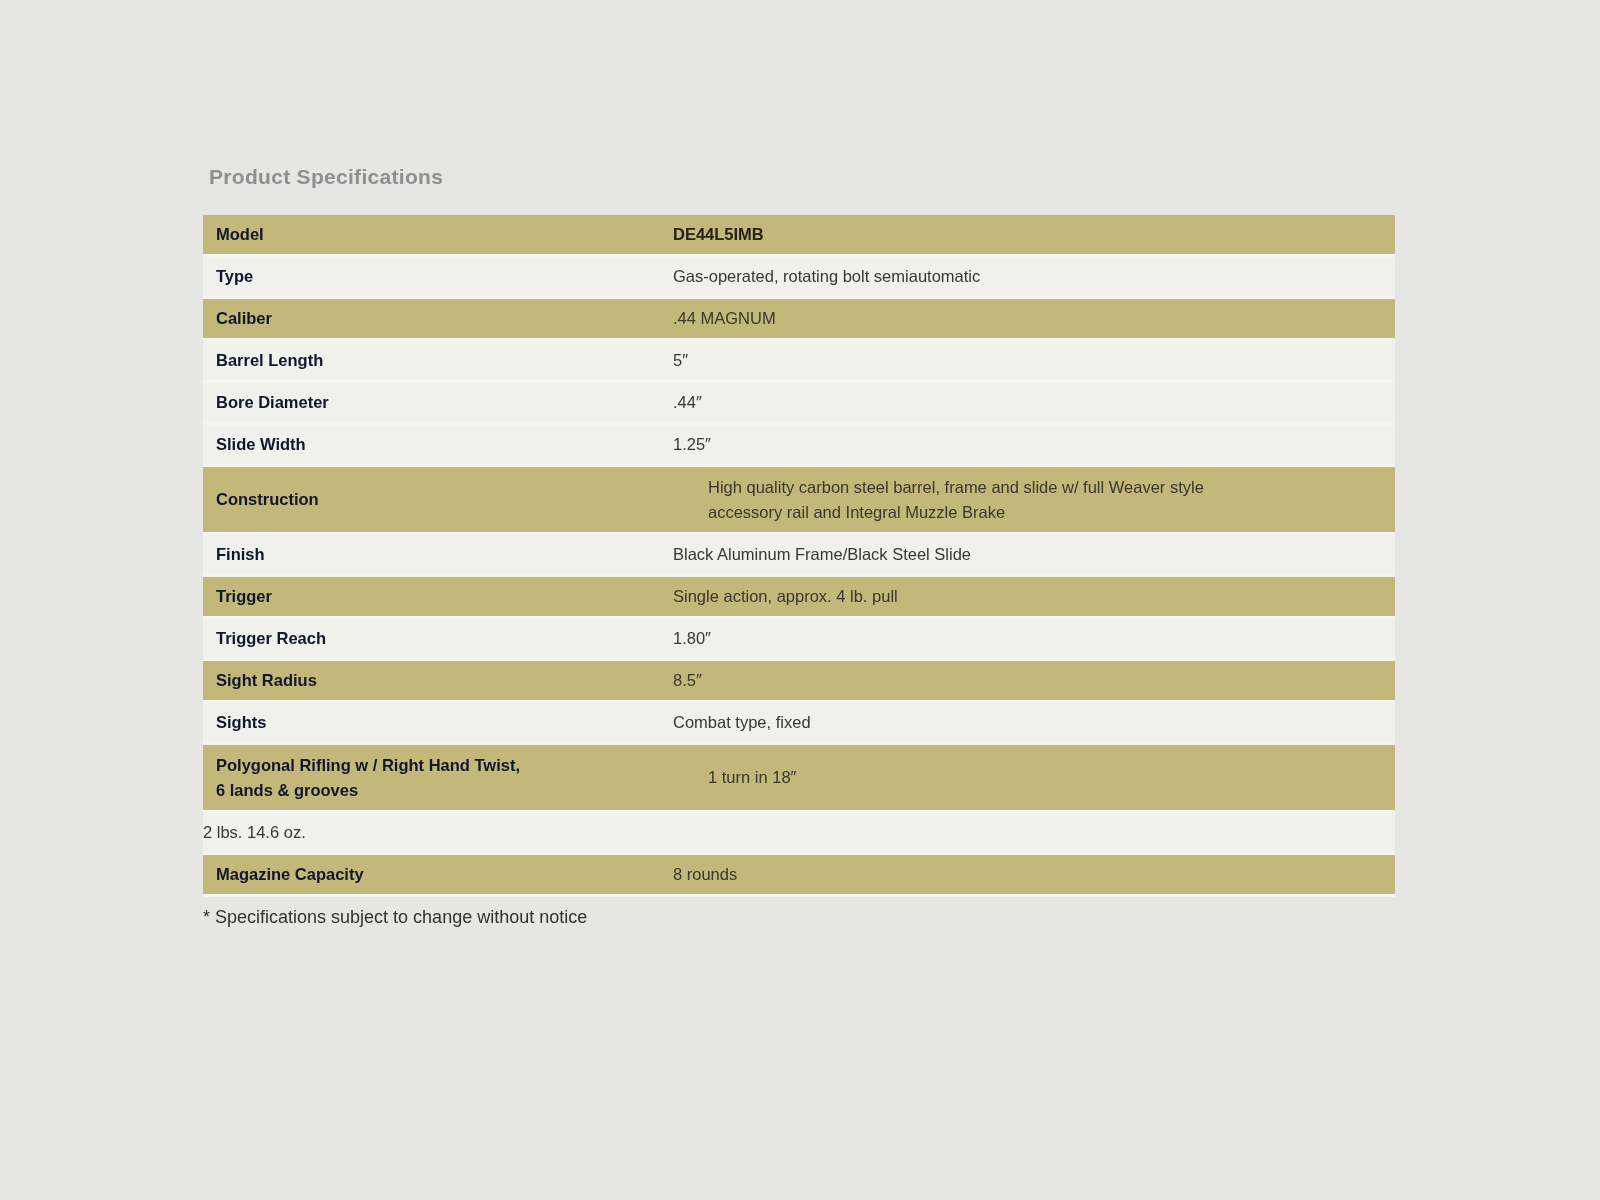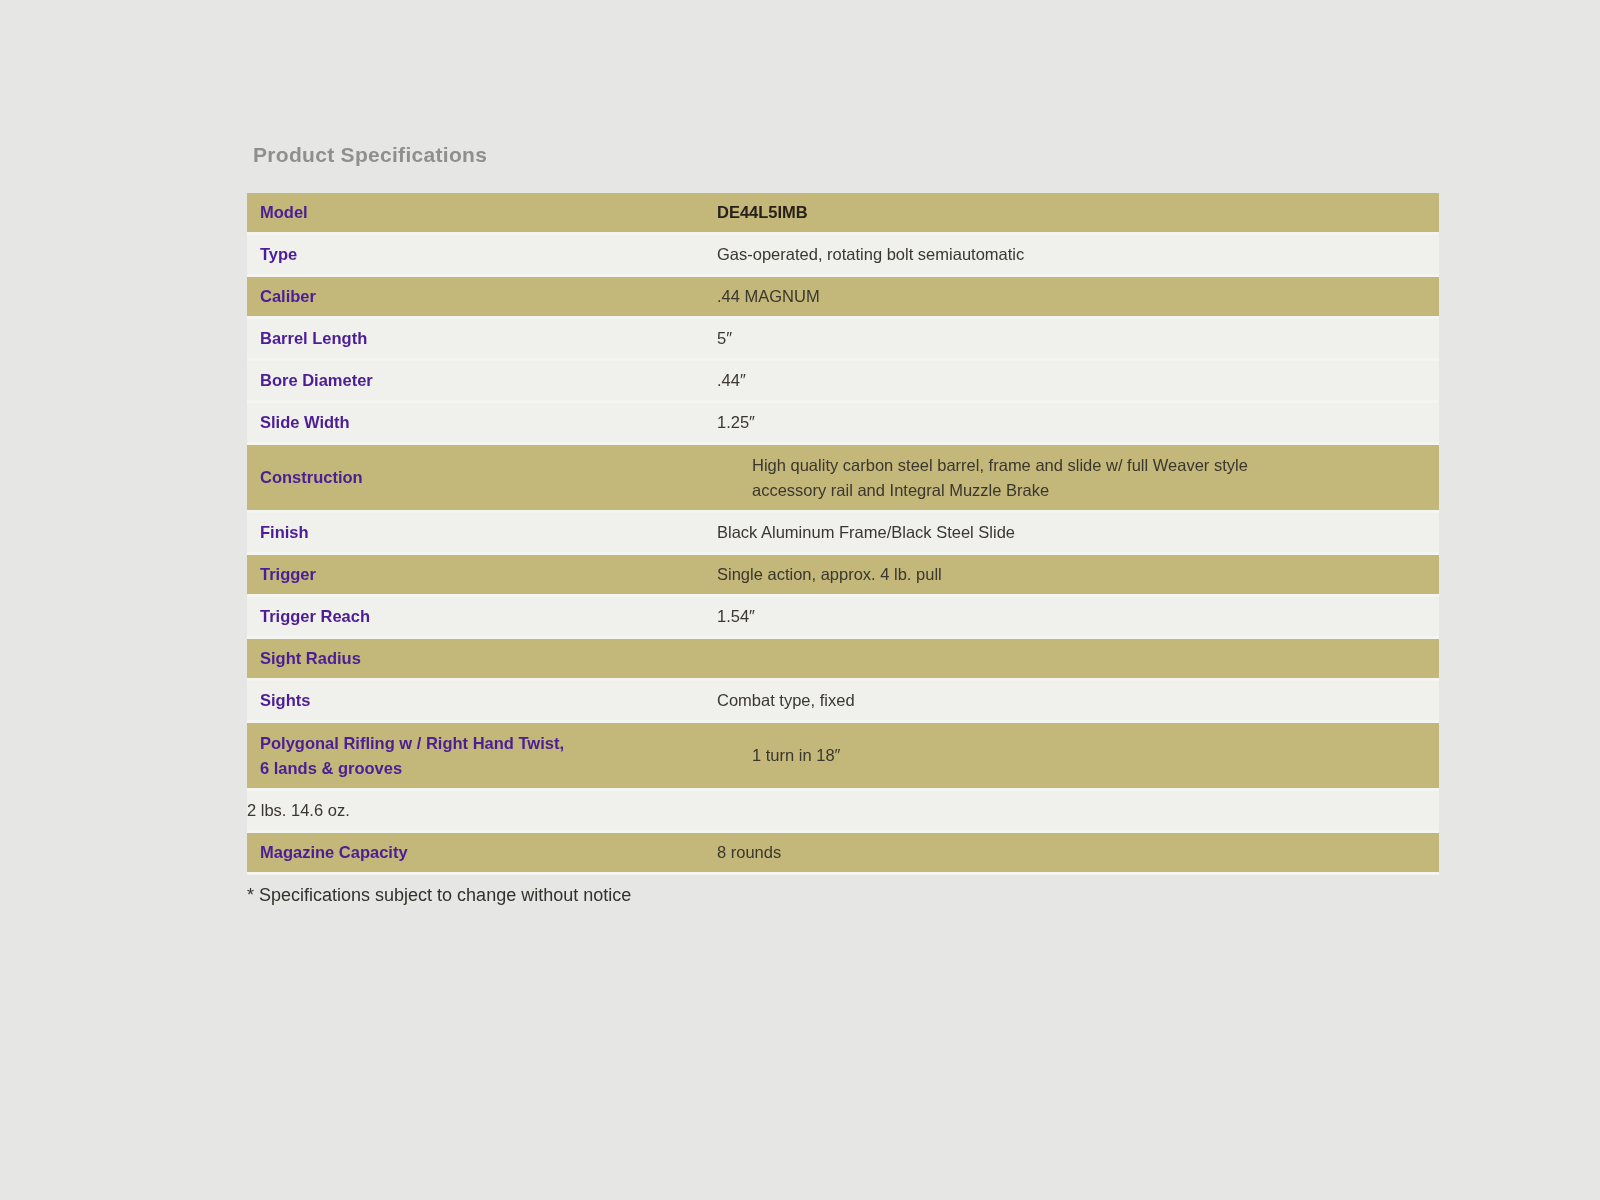--- a/index.html
+++ b/index.html
@@ -10,23 +10,22 @@
   }
   body {
     position: relative;
     width: 1600px;
     height: 1200px;
     overflow: hidden;
   }
   .content-wrap {
     position: absolute;
     left: 203px;
-    top: 142px;
+    top: 164px;
     width: 1192px;
-    margin-left: 44px;
   }
   .page-title {
     font-size: 21px;
     font-weight: bold;
     color: #8f8f8f;
     letter-spacing: 0.3px;
     margin: 0 0 0 6px;
     line-height: 26px;
   }
   .spec-table {
@@ -47,21 +46,21 @@
     min-height: 65px;
     gap: 35px;
   }
   .spec-label {
     width: 470px;
     box-sizing: border-box;
     padding-left: 13px;
     padding-right: 16px;
     font-size: 16.5px;
     font-weight: bold;
-    color: #4c1d95;
+    color: #0f172a;
     line-height: 25px;
     white-space: pre-line;
   }
   .spec-value {
     flex: 1;
     font-size: 16.5px;
     color: #3a372e;
     line-height: 25px;
     white-space: pre-line;
   }
@@ -127,25 +126,26 @@
     <div class="spec-value">Black Aluminum Frame/Black Steel Slide</div>
   </div>
 
   <div class="spec-row highlight">
     <div class="spec-label">Trigger</div>
     <div class="spec-value">Single action, approx. 4 lb. pull</div>
   </div>
 
   <div class="spec-row">
     <div class="spec-label">Trigger Reach</div>
-    <div class="spec-value">1.54″</div>
+    <div class="spec-value">1.80″</div>
   </div>
 
   <div class="spec-row highlight">
     <div class="spec-label">Sight Radius</div>
+    <div class="spec-value">8.5″</div>
   </div>
 
   <div class="spec-row">
     <div class="spec-label">Sights</div>
     <div class="spec-value">Combat type, fixed</div>
   </div>
 
   <div class="spec-row highlight tall">
     <div class="spec-label">Polygonal Rifling w / Right Hand Twist,
 6 lands &amp; grooves</div>

